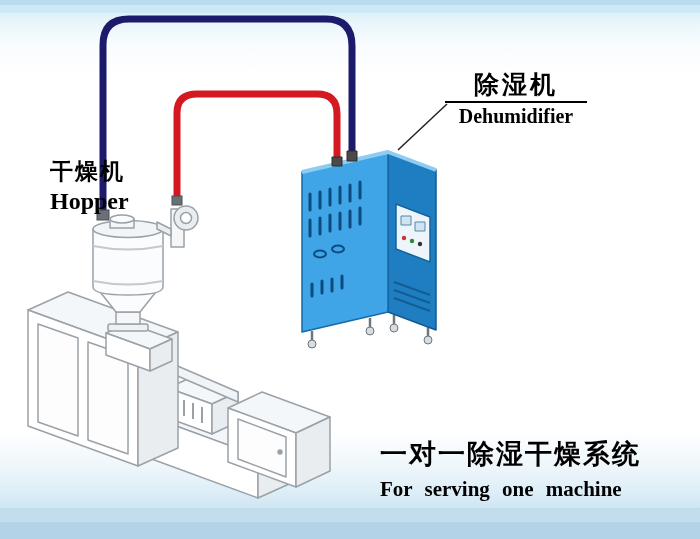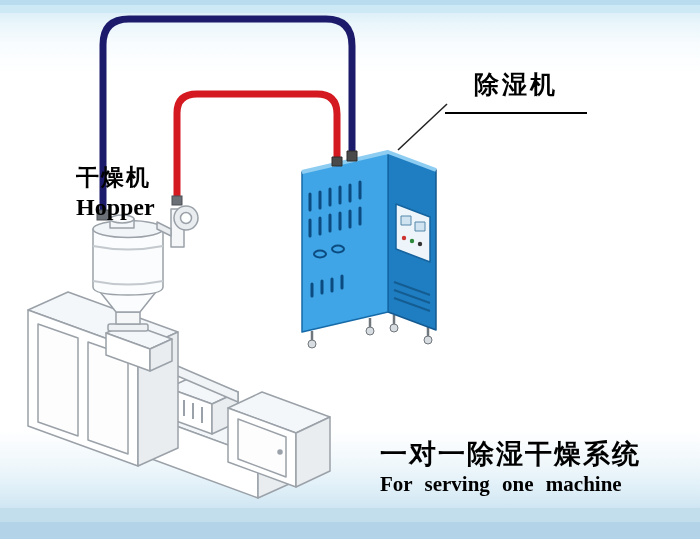--- a/index.html
+++ b/index.html
@@ -14,28 +14,28 @@
       #ffffff 430px, #eff7fb 465px,
       #ddeef7 492px, #cfe6f2 508px,
       #c2ddec 508px, #c2ddec 522px,
       #b3d4e8 522px, #b3d4e8 539px);
   }
   svg { position:absolute; left:0; top:0; }
   .lbl { position:absolute; color:#000; }
   .lbl .cn { font-weight:bold; display:block; }
   .lbl .en { font-family:"Liberation Serif", serif; font-weight:bold; display:block; }
   #lbl-dehu { left:445px; top:68px; width:142px; text-align:center; }
-  #lbl-dehu .cn { font-size:25px; letter-spacing:3px; padding-bottom:11px; border-bottom:2px solid #000; }
+  #lbl-dehu .cn { font-size:25px; letter-spacing:3px; padding-bottom:0; border-bottom:2px solid #000; }
   #lbl-dehu .en { font-size:20px; margin-top:2px; }
-  #lbl-hopper { left:50px; top:162px;margin-left:26px; }
+  #lbl-hopper { left:50px; top:156px; }
   #lbl-hopper .cn { font-size:23px; letter-spacing:2px; }
   #lbl-hopper .en { font-size:24px; margin-top:1px; }
   #caption { left:380px; top:436px; width:292px; }
   #caption .cn { font-size:27px; font-weight:bold; letter-spacing:2px; }
-  #caption .en { font-size:21px; word-spacing:7px; }
+  #caption .en { font-size:21px; margin-top:5px; word-spacing:7px; }
 </style>
 </head>
 <body>
 
 <div class="stage">
 
   <svg width="700" height="539" viewBox="0 0 700 539">
 
     <line x1="447" y1="104" x2="398" y2="150" stroke="#222" stroke-width="1.5"></line>
 
@@ -172,20 +172,21 @@
         <rect x="171" y="209" width="13" height="38" fill="#f4f6f8"></rect>
         <polygon points="171,236 157,229 157,222 171,229" fill="#e9edf0"></polygon>
         <circle cx="186" cy="218" r="12" fill="#e9edf0"></circle>
         <circle cx="186" cy="218" r="5.5" fill="#fdfefe"></circle>
       </g>
     </g>
   </svg>
 
   <div class="lbl" id="lbl-dehu">
     <span class="cn">除湿机</span>
+    <span class="en">Dehumidifier</span>
   </div>
 
   <div class="lbl" id="lbl-hopper">
     <span class="cn">干燥机</span>
     <span class="en">Hopper</span>
   </div>
 
   <div class="lbl" id="caption">
     <span class="cn">一对一除湿干燥系统</span>
     <span class="en">For serving one machine</span>

